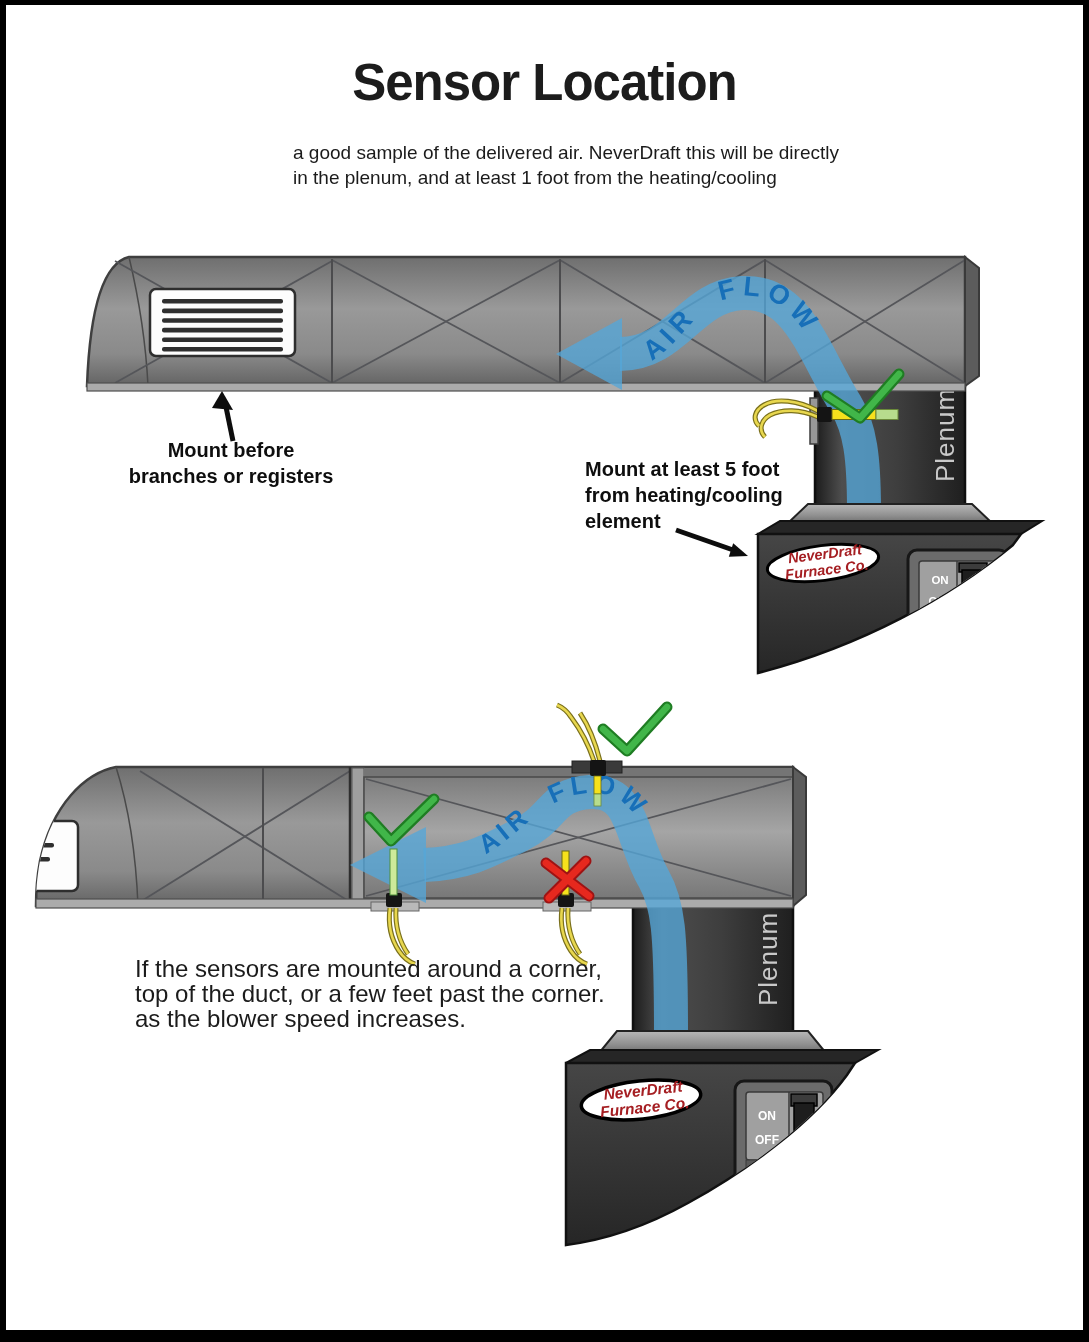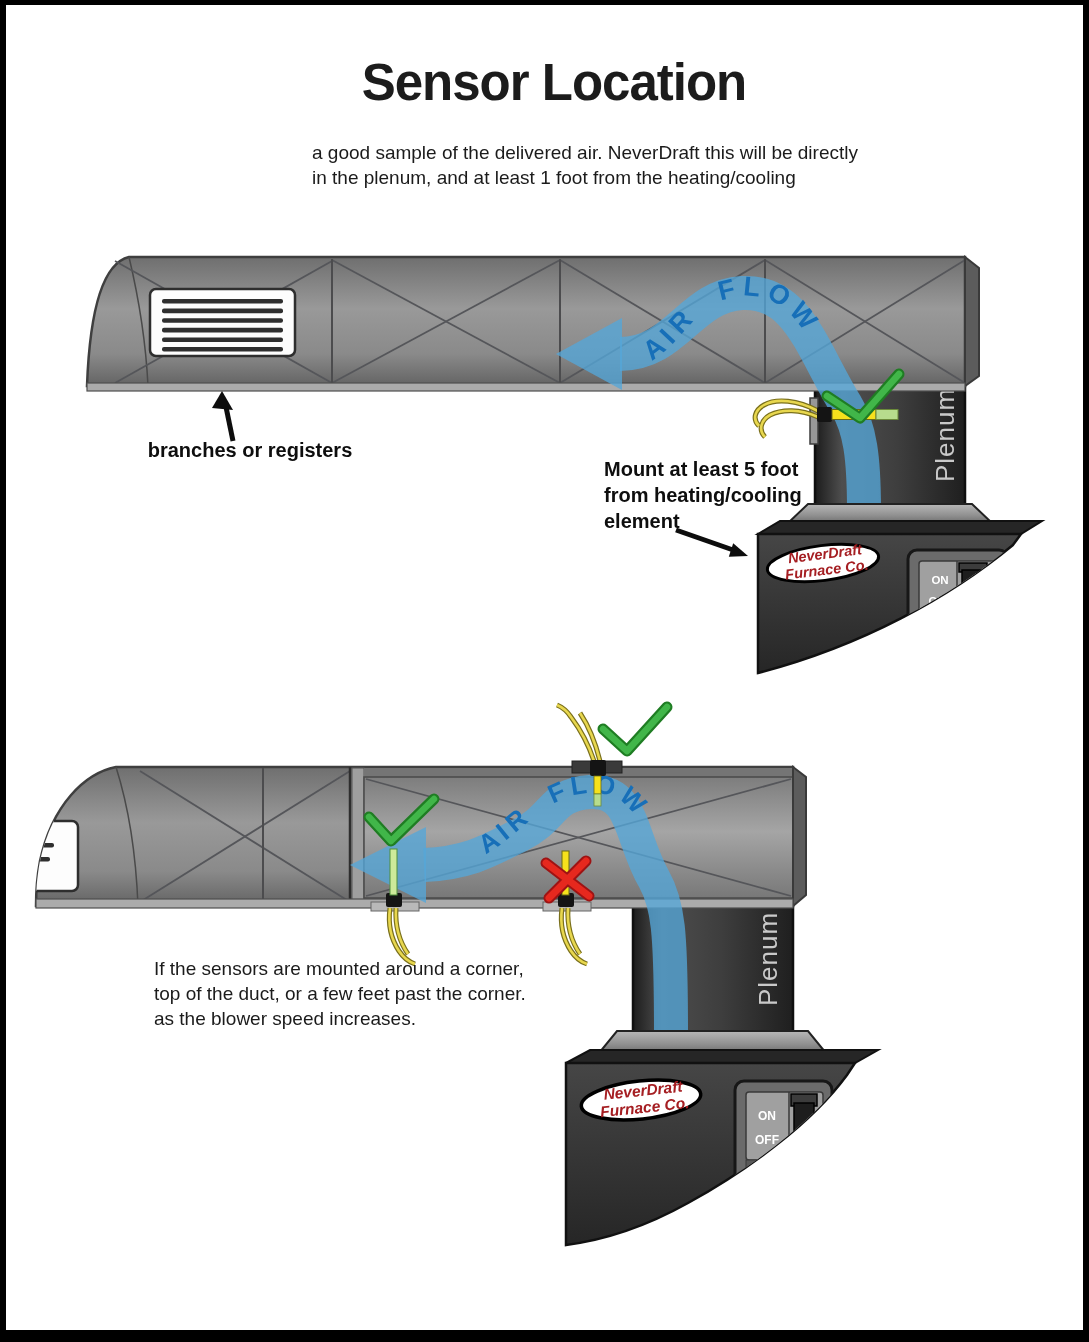--- a/index.html
+++ b/index.html
@@ -8,27 +8,27 @@
     width:1089px;height:1342px;
     box-sizing:border-box;
     background:#ffffff;
     border:solid #000;
     border-width:5px 6px 12px 6px;
     overflow:hidden;
     font-family:"Liberation Sans", sans-serif;
     color:#1b1b1b;
   }
   .art{position:absolute;left:0;top:0;width:1077px;height:1325px;}
-  .abs{position:absolute;white-space:nowrap;padding-left:19px;}
+  .abs{position:absolute;white-space:nowrap;}
   .title{
     left:0;right:0;top:48px;text-align:center;
     font-size:51px;font-weight:700;letter-spacing:-1px;color:#1c1c1c;
   }
   .intro{left:287px;top:136px;font-size:19px;line-height:24.7px;}
-  .note{left:129px;top:952px;font-size:19px;line-height:24.9px;}
+  .note{left:129px;top:952px;font-size:24px;line-height:24.9px;}
   .bold-label{font-size:20px;font-weight:700;line-height:26px;color:#0e0e0e;}
   .mount-before{left:60px;top:432px;width:330px;text-align:center;}
   .mount-distance{left:579px;top:451px;}
 </style>
 </head>
 <body>
 
 <div class="page">
 
   <svg class="art" viewBox="0 0 1077 1325">
@@ -286,20 +286,21 @@
   </svg>
 
   <div class="abs title">Sensor Location</div>
 
   <div class="abs intro">
     <div>a good sample of the delivered air. NeverDraft this will be directly</div>
     <div>in the plenum, and at least 1 foot from the heating/cooling</div>
   </div>
 
   <div class="abs bold-label mount-before">
+    <div>Mount before</div>
     <div>branches or registers</div>
   </div>
 
   <div class="abs bold-label mount-distance">
     <div>Mount at least 5 foot</div>
     <div>from heating/cooling</div>
     <div>element</div>
   </div>
 
   <div class="abs note">

